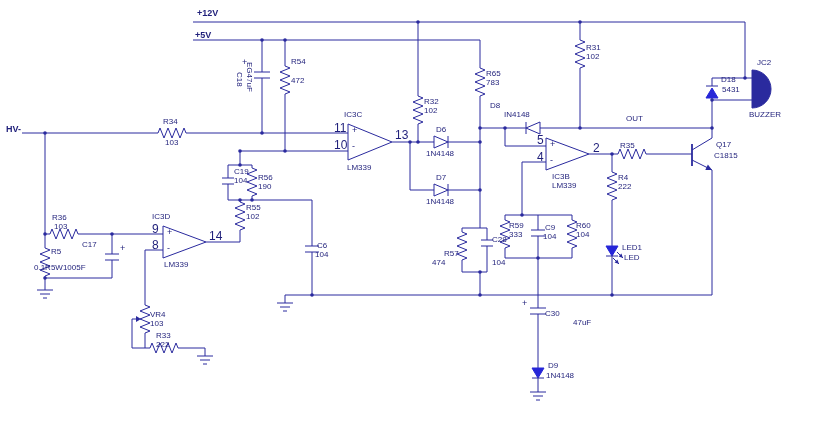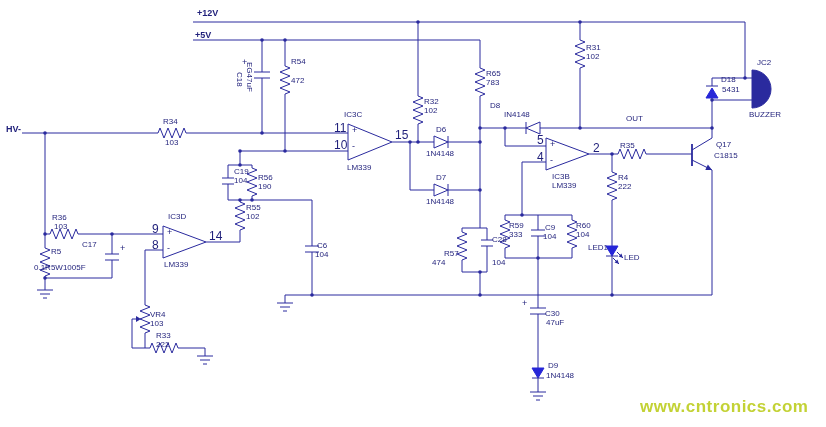--- a/index.html
+++ b/index.html
@@ -183,21 +183,21 @@
 <span class="lbv" style="left:244px;top:62px">EG47uF</span>
 <span class="pm" style="left:242px;top:58px">+</span>
 
 <span class="lb" style="left:291px;top:57px">R54</span>
 <span class="lb" style="left:291px;top:76px">472</span>
 
 <span class="lb" style="left:344px;top:110px">IC3C</span>
 <span class="lb" style="left:347px;top:163px">LM339</span>
 <span class="pn" style="left:334px;top:123px">11</span>
 <span class="pn" style="left:334px;top:140px">10</span>
-<span class="pn" style="left:395px;top:130px">15</span>
+<span class="pn" style="left:395px;top:130px">13</span>
 <span class="pm" style="left:352px;top:126px">+</span>
 <span class="pm" style="left:352px;top:142px">-</span>
 
 <span class="lb" style="left:424px;top:97px">R32</span>
 <span class="lb" style="left:424px;top:106px">102</span>
 
 <span class="lb" style="left:436px;top:125px">D6</span>
 <span class="lb" style="left:426px;top:149px">1N4148</span>
 <span class="lb" style="left:436px;top:173px">D7</span>
 <span class="lb" style="left:426px;top:197px">1N4148</span>
@@ -228,21 +228,21 @@
 <span class="pm" style="left:550px;top:156px">-</span>
 
 <span class="lb" style="left:620px;top:141px">R35</span>
 
 <span class="lb" style="left:716px;top:140px">Q17</span>
 <span class="lb" style="left:714px;top:151px">C1815</span>
 
 <span class="lb" style="left:618px;top:173px">R4</span>
 <span class="lb" style="left:618px;top:182px">222</span>
 
-<span class="lb" style="left:588px;top:243px">LED1</span>
+<span class="lb" style="left:622px;top:243px">LED1</span>
 <span class="lb" style="left:624px;top:253px">LED</span>
 
 <span class="lb" style="left:509px;top:221px">R59</span>
 <span class="lb" style="left:509px;top:230px">333</span>
 <span class="lb" style="left:545px;top:223px">C9</span>
 <span class="lb" style="left:543px;top:232px">104</span>
 <span class="lb" style="left:576px;top:221px">R60</span>
 <span class="lb" style="left:576px;top:230px">104</span>
 
 <span class="lb" style="left:444px;top:249px">R57</span>
@@ -253,21 +253,21 @@
 <span class="lb" style="left:317px;top:241px">C6</span>
 <span class="lb" style="left:315px;top:250px">104</span>
 
 <span class="lb" style="left:234px;top:167px">C19</span>
 <span class="lb" style="left:234px;top:176px">104</span>
 <span class="lb" style="left:258px;top:173px">R56</span>
 <span class="lb" style="left:258px;top:182px">190</span>
 <span class="lb" style="left:246px;top:203px">R55</span>
 <span class="lb" style="left:246px;top:212px">102</span>
 
-<span class="lb" style="left:168px;top:212px">IC3D</span>
+<span class="lb" style="left:152px;top:212px">IC3D</span>
 <span class="lb" style="left:164px;top:260px">LM339</span>
 <span class="pn" style="left:152px;top:224px">9</span>
 <span class="pn" style="left:152px;top:240px">8</span>
 <span class="pn" style="left:209px;top:231px">14</span>
 <span class="pm" style="left:167px;top:228px">+</span>
 <span class="pm" style="left:167px;top:244px">-</span>
 
 <span class="lb" style="left:52px;top:213px">R36</span>
 <span class="lb" style="left:54px;top:222px">103</span>
 
@@ -277,21 +277,20 @@
 <span class="lb" style="left:82px;top:240px">C17</span>
 <span class="pm" style="left:120px;top:244px">+</span>
 
 <span class="lb" style="left:150px;top:310px">VR4</span>
 <span class="lb" style="left:150px;top:319px">103</span>
 
 <span class="lb" style="left:156px;top:331px">R33</span>
 <span class="lb" style="left:156px;top:340px">222</span>
 
 <span class="lb" style="left:545px;top:309px">C30</span>
-<span class="lb" style="left:546px;top:318px">47uF</span>
+<span class="lb" style="left:573px;top:318px">47uF</span>
 <span class="pm" style="left:522px;top:299px">+</span>
 
 <span class="lb" style="left:548px;top:361px">D9</span>
 <span class="lb" style="left:546px;top:371px">1N4148</span>
 
-<div class="wm">www.cntronics.com</div>
 
 </div>
 
 </body></html>

